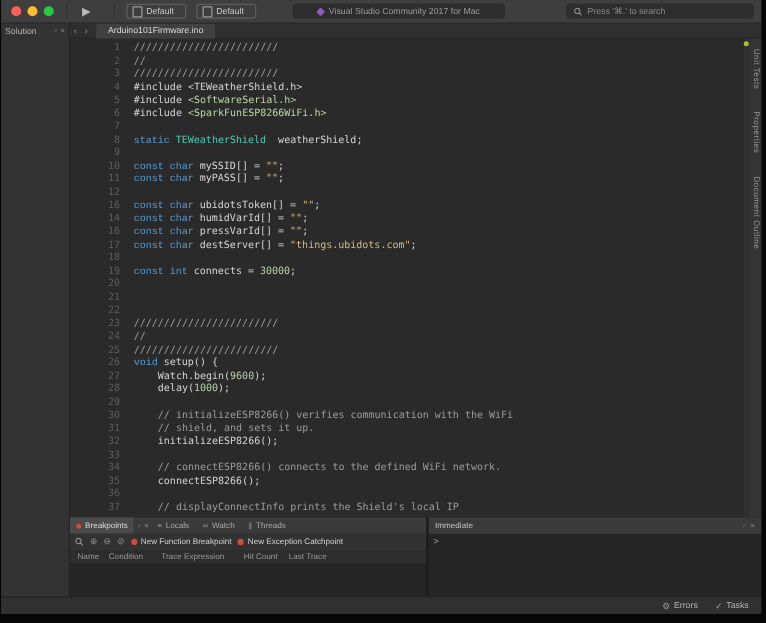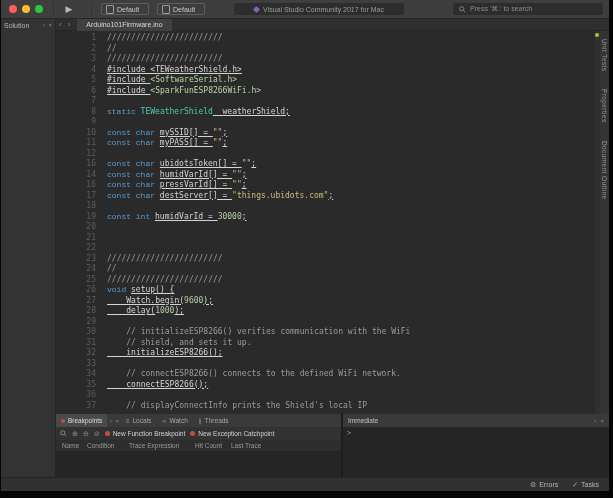--- a/index.html
+++ b/index.html
@@ -39,21 +39,21 @@
   .nav{color:#8a8a8a;font-size:8px;padding:0 3px;line-height:12px;}
   .tab{height:12px;background:#404040;color:#d8d8d8;font-size:7px;display:flex;align-items:center;
        padding:0 9px;margin-left:4px;}
 
   
   .editor{position:absolute;left:55px;top:31px;width:539px;height:383px;background:#2a2a2a;overflow:hidden;
           font-family:"DejaVu Sans Mono",monospace;font-size:8px;line-height:10.5px;padding-top:2px;box-sizing:border-box;}
   .code-line{display:flex;height:10.5px;}
   .line-num{width:40px;text-align:right;padding-right:11px;color:#5d5d5d;flex:none;}
   .line-text{white-space:pre;}
-  .seg-p{color:#d4d4d4;text-decoration:underline;} .seg-k{color:#569cd6;font-family:Liberation Mono, monospace;} .seg-t{color:#4ec9b0;}
+  .seg-p{color:#d4d4d4;} .seg-k{color:#569cd6;font-family:Liberation Mono, monospace;} .seg-t{color:#4ec9b0;}
   .seg-s{color:#d7ba7d;} .seg-n{color:#b5cea8;text-align:center;} .seg-c{color:#9b9b9b;} .seg-i{color:#b8d7a3;}
 
   .scroll-strip{position:absolute;left:594px;top:31px;width:5px;height:383px;background:#303030;}
   .change-dot{position:absolute;left:0;top:2px;width:4px;height:4px;border-radius:50%;background:#b2bd3f;}
 
   
   .right-dock{position:absolute;left:599px;top:31px;width:9px;height:383px;background:#343434;
               display:flex;flex-direction:column;align-items:center;gap:18px;padding-top:8px;box-sizing:border-box;}
   .vtab{writing-mode:vertical-rl;color:#979797;font-size:6.5px;letter-spacing:.4px;white-space:nowrap;}
 
@@ -205,21 +205,21 @@
         <div class="code-line">
           <span class="line-num">17</span>
           <span class="line-text"><span class="seg-k">const char </span><span class="seg-p">destServer[] = </span><span class="seg-s">"things.ubidots.com"</span><span class="seg-p">;</span></span>
         </div>
         <div class="code-line">
           <span class="line-num">18</span>
           <span class="line-text"></span>
         </div>
         <div class="code-line">
           <span class="line-num">19</span>
-          <span class="line-text"><span class="seg-k">const int </span><span class="seg-p">humidVarId = </span><span class="seg-n">30000</span><span class="seg-p">;</span></span>
+          <span class="line-text"><span class="seg-k">const int </span><span class="seg-p">connects = </span><span class="seg-n">30000</span><span class="seg-p">;</span></span>
         </div>
         <div class="code-line">
           <span class="line-num">20</span>
           <span class="line-text"></span>
         </div>
         <div class="code-line">
           <span class="line-num">21</span>
           <span class="line-text"></span>
         </div>
         <div class="code-line">

